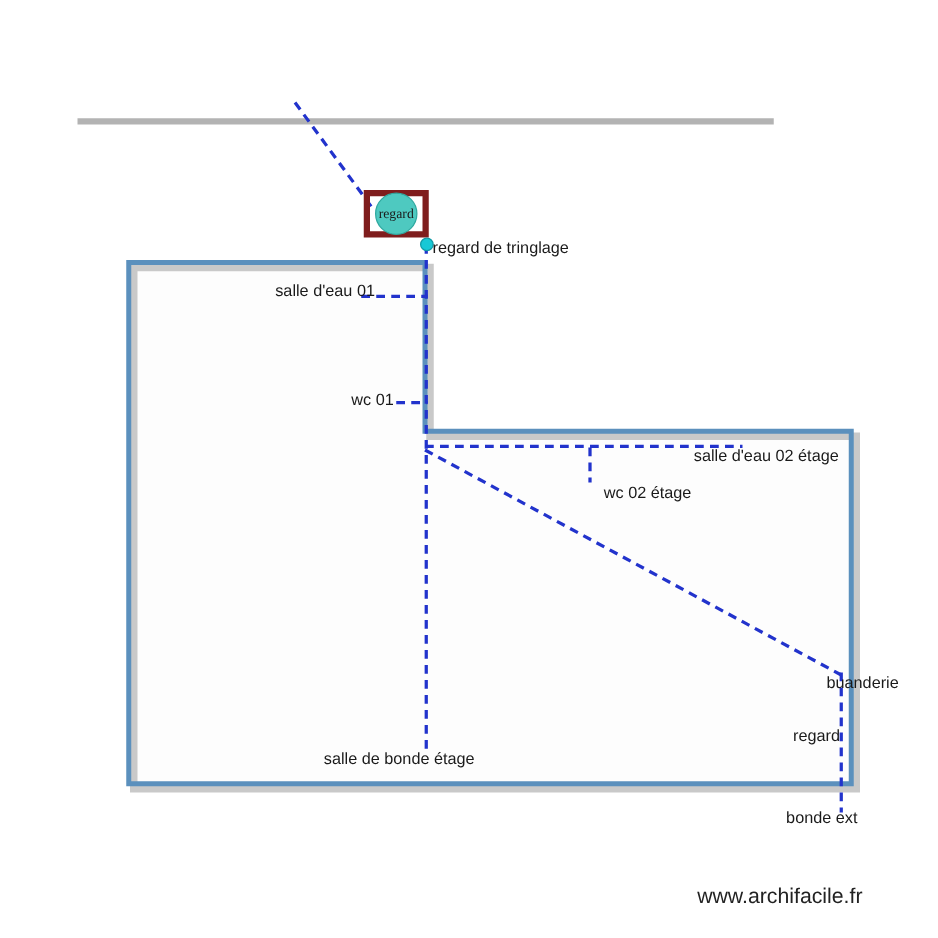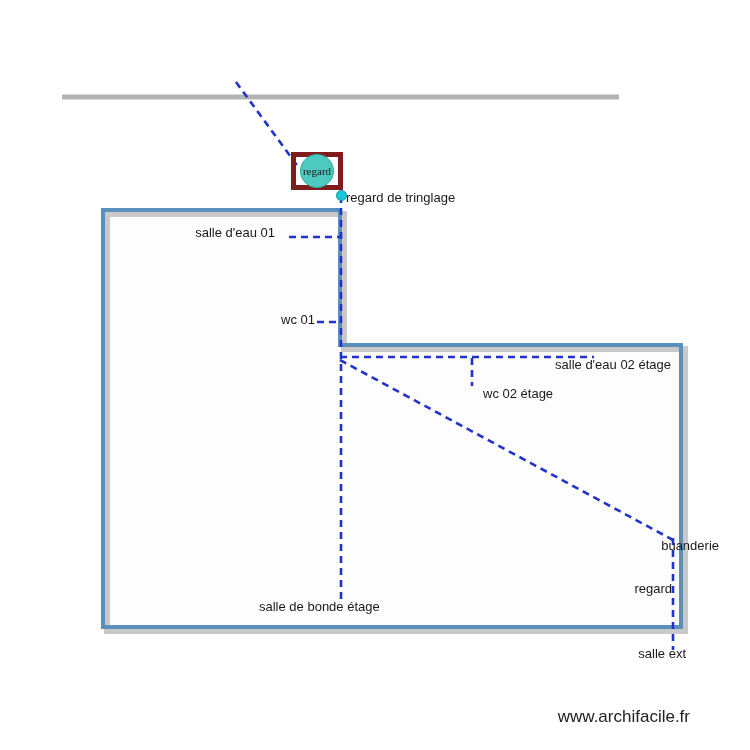--- a/index.html
+++ b/index.html
@@ -115,31 +115,31 @@
   <div class="regard-box" style="left:291px; top:152px;">
     <div class="regard-circle"></div>
     <div class="regard-text">regard</div>
   </div>
 
   <div class="node-dot" style="left:336px; top:190px;"></div>
 
 
   <div class="lbl" style="left:346px; top:191px;">regard de tringlage</div>
 
-  <div class="lbl lbl-right" style="left:275px; top:226px;">salle d'eau 01</div>
+  <div class="lbl lbl-right" style="left:300px; top:226px;">salle d'eau 01</div>
 
   <div class="lbl lbl-right" style="left:315px; top:313px;">wc 01</div>
 
   <div class="lbl lbl-right" style="left:671px; top:358px;">salle d'eau 02 étage</div>
 
   <div class="lbl" style="left:483px; top:387px;">wc 02 étage</div>
 
   <div class="lbl lbl-right" style="left:676px; top:539px;margin-left:43px;">buanderie</div>
 
   <div class="lbl lbl-right" style="left:672px; top:582px;">regard</div>
 
   <div class="lbl" style="left:259px; top:600px;">salle de bonde étage</div>
 
-  <div class="lbl lbl-right" style="left:686px; top:647px;">salle ext</div>
+  <div class="lbl lbl-right" style="left:686px; top:647px;">bonde ext</div>
 
   <div class="footer lbl-right" style="left:690px; top:707px;">www.archifacile.fr</div>
 
 </div>
 
 </body></html>

